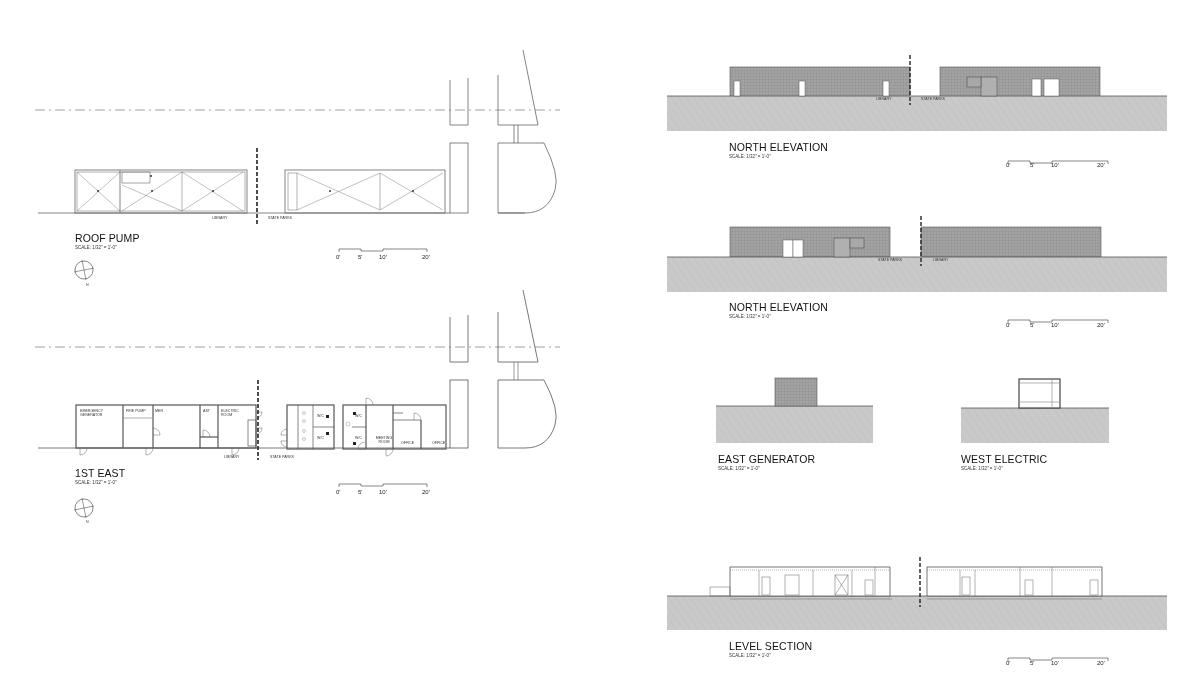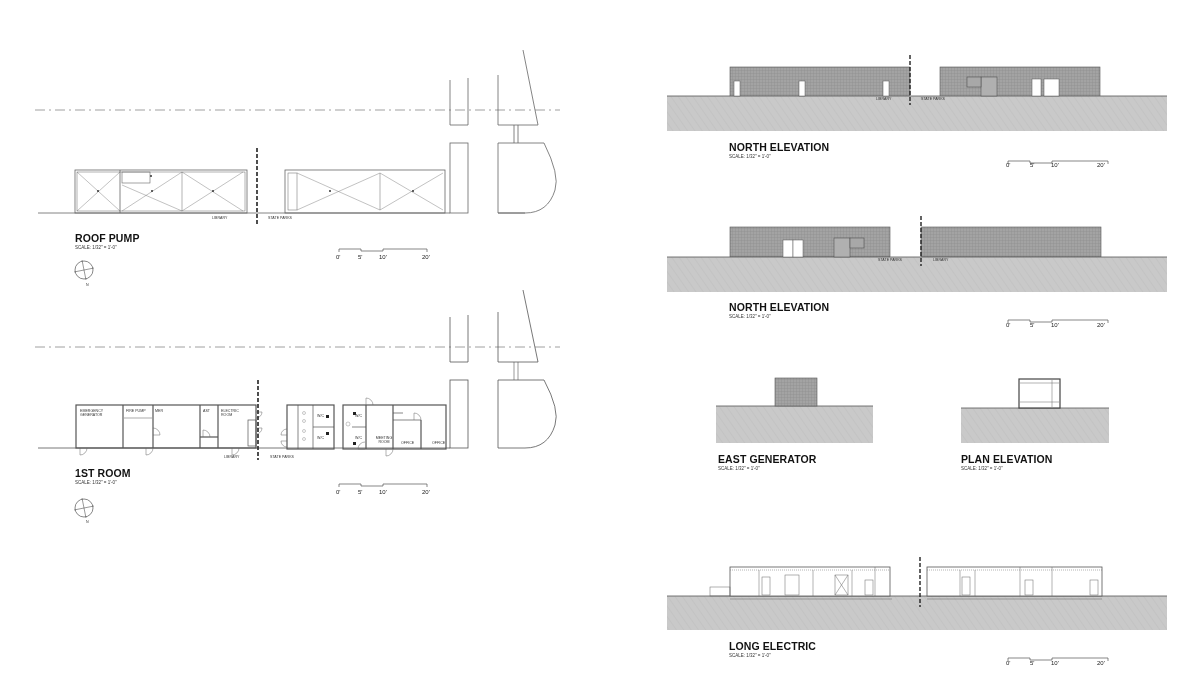--- a/index.html
+++ b/index.html
@@ -1,17 +1,17 @@
 <!DOCTYPE html>
 <html><head>
 <meta charset="utf-8">
 <style>
   html, body { margin: 0; padding: 0; background: #ffffff; }
   body { width: 1200px; height: 695px; position: relative; overflow: hidden; font-family: "Liberation Sans", sans-serif; color: #111; }
-  .title { position: absolute; font-size: 10.5px; font-weight: bold; letter-spacing: 0.1px; color: #111; white-space: nowrap; }
+  .title { position: absolute; font-size: 10.5px; font-weight: normal; letter-spacing: 0.1px; color: #111; white-space: nowrap; }
   .scale { position: absolute; font-size: 4.5px; color: #333; white-space: nowrap; }
   .tiny { position: absolute; font-size: 3.6px; color: #333; white-space: nowrap; }
   .sbar-lbl { position: absolute; font-size: 6px; color: #222; white-space: nowrap; }
   svg { position: absolute; overflow: visible; }
   .hatch { fill: url(#groundHatch); }
   .brick { fill: url(#brickGrid); }
 </style>
 </head>
 <body>
 
@@ -170,21 +170,21 @@
   <span class="tiny" style="left:221px;top:409px;width:22px;white-space:normal;line-height:4px">ELECTRIC ROOM</span>
   <span class="tiny" style="left:317px;top:414px">W/C</span>
   <span class="tiny" style="left:317px;top:436px">W/C</span>
   <span class="tiny" style="left:355px;top:414px">W/C</span>
   <span class="tiny" style="left:355px;top:436px">W/C</span>
   <span class="tiny" style="left:375px;top:436px;width:18px;white-space:normal;line-height:4px;text-align:center">MEETING ROOM</span>
   <span class="tiny" style="left:401px;top:441px">OFFICE</span>
   <span class="tiny" style="left:432px;top:441px">OFFICE</span>
   <span class="tiny" style="left:224px;top:455px">LIBRARY</span>
   <span class="tiny" style="left:270px;top:455px">STATE PARKS</span>
-  <div class="title" style="left:75px;top:467px">1ST ROOM</div>
+  <div class="title" style="left:75px;top:467px">1ST EAST</div>
   <div class="scale" style="left:75px;top:480px">SCALE: 1/32" = 1'-0"</div>
   <span class="tiny" style="left:86px;top:520px">N</span>
   <span class="sbar-lbl" style="left:336px;top:489px">0'</span>
   <span class="sbar-lbl" style="left:358px;top:489px">5'</span>
   <span class="sbar-lbl" style="left:379px;top:489px">10'</span>
   <span class="sbar-lbl" style="left:422px;top:489px">20'</span>
 </div>
 
 <div>
   <svg width="540" height="140" style="left:660px;top:40px">
@@ -255,21 +255,21 @@
 
 <div>
   <svg width="200" height="80" style="left:960px;top:370px">
     <rect x="1" y="38" width="148" height="35" class="hatch"></rect>
     <line x1="1" y1="38" x2="149" y2="38" stroke="#555" stroke-width="0.8"></line>
     <rect x="59" y="9" width="41" height="29" fill="#fff" stroke="#444" stroke-width="1.2"></rect>
     <line x1="60" y1="13" x2="99" y2="13" stroke="#666" stroke-width="0.5"></line>
     <line x1="60" y1="32" x2="99" y2="32" stroke="#666" stroke-width="0.5"></line>
     <line x1="92" y1="10" x2="92" y2="37" stroke="#666" stroke-width="0.5"></line>
   </svg>
-  <div class="title" style="left:961px;top:453px">PLAN ELEVATION</div>
+  <div class="title" style="left:961px;top:453px">WEST ELECTRIC</div>
   <div class="scale" style="left:961px;top:466px">SCALE: 1/32" = 1'-0"</div>
 </div>
 
 <div>
   <svg width="540" height="90" style="left:660px;top:555px">
     <rect x="7" y="41" width="500" height="34" class="hatch"></rect>
     <line x1="7" y1="41" x2="507" y2="41" stroke="#555" stroke-width="0.8"></line>
     <g stroke="#555" fill="#fff" stroke-width="0.8">
       <rect x="70" y="12" width="160" height="29"></rect>
       <rect x="267" y="12" width="175" height="29"></rect>
@@ -293,21 +293,21 @@
       <line x1="392" y1="12" x2="392" y2="41"></line>
       <rect x="302" y="22" width="8" height="18"></rect>
       <rect x="365" y="25" width="8" height="15"></rect>
       <rect x="430" y="25" width="8" height="15"></rect>
       <rect x="50" y="32" width="20" height="9"></rect>
       <line x1="70" y1="44" x2="232" y2="44"></line>
       <line x1="267" y1="44" x2="442" y2="44"></line>
     </g>
     <line x1="260" y1="2" x2="260" y2="52" stroke="#222" stroke-width="1.4" stroke-dasharray="4 2"></line>
   </svg>
-  <div class="title" style="left:729px;top:640px">LONG ELECTRIC</div>
+  <div class="title" style="left:729px;top:640px">LEVEL SECTION</div>
   <div class="scale" style="left:729px;top:653px">SCALE: 1/32" = 1'-0"</div>
   <svg width="120" height="10" style="left:1005px;top:655px">
       <path d="M3 6 V3 H25 V5 H47 V3 H103 V6" stroke="#555" stroke-width="0.7" fill="none"></path>
     </svg>
   <span class="sbar-lbl" style="left:1006px;top:660px">0'</span>
   <span class="sbar-lbl" style="left:1030px;top:660px">5'</span>
   <span class="sbar-lbl" style="left:1051px;top:660px">10'</span>
   <span class="sbar-lbl" style="left:1097px;top:660px">20'</span>
 </div>
 

